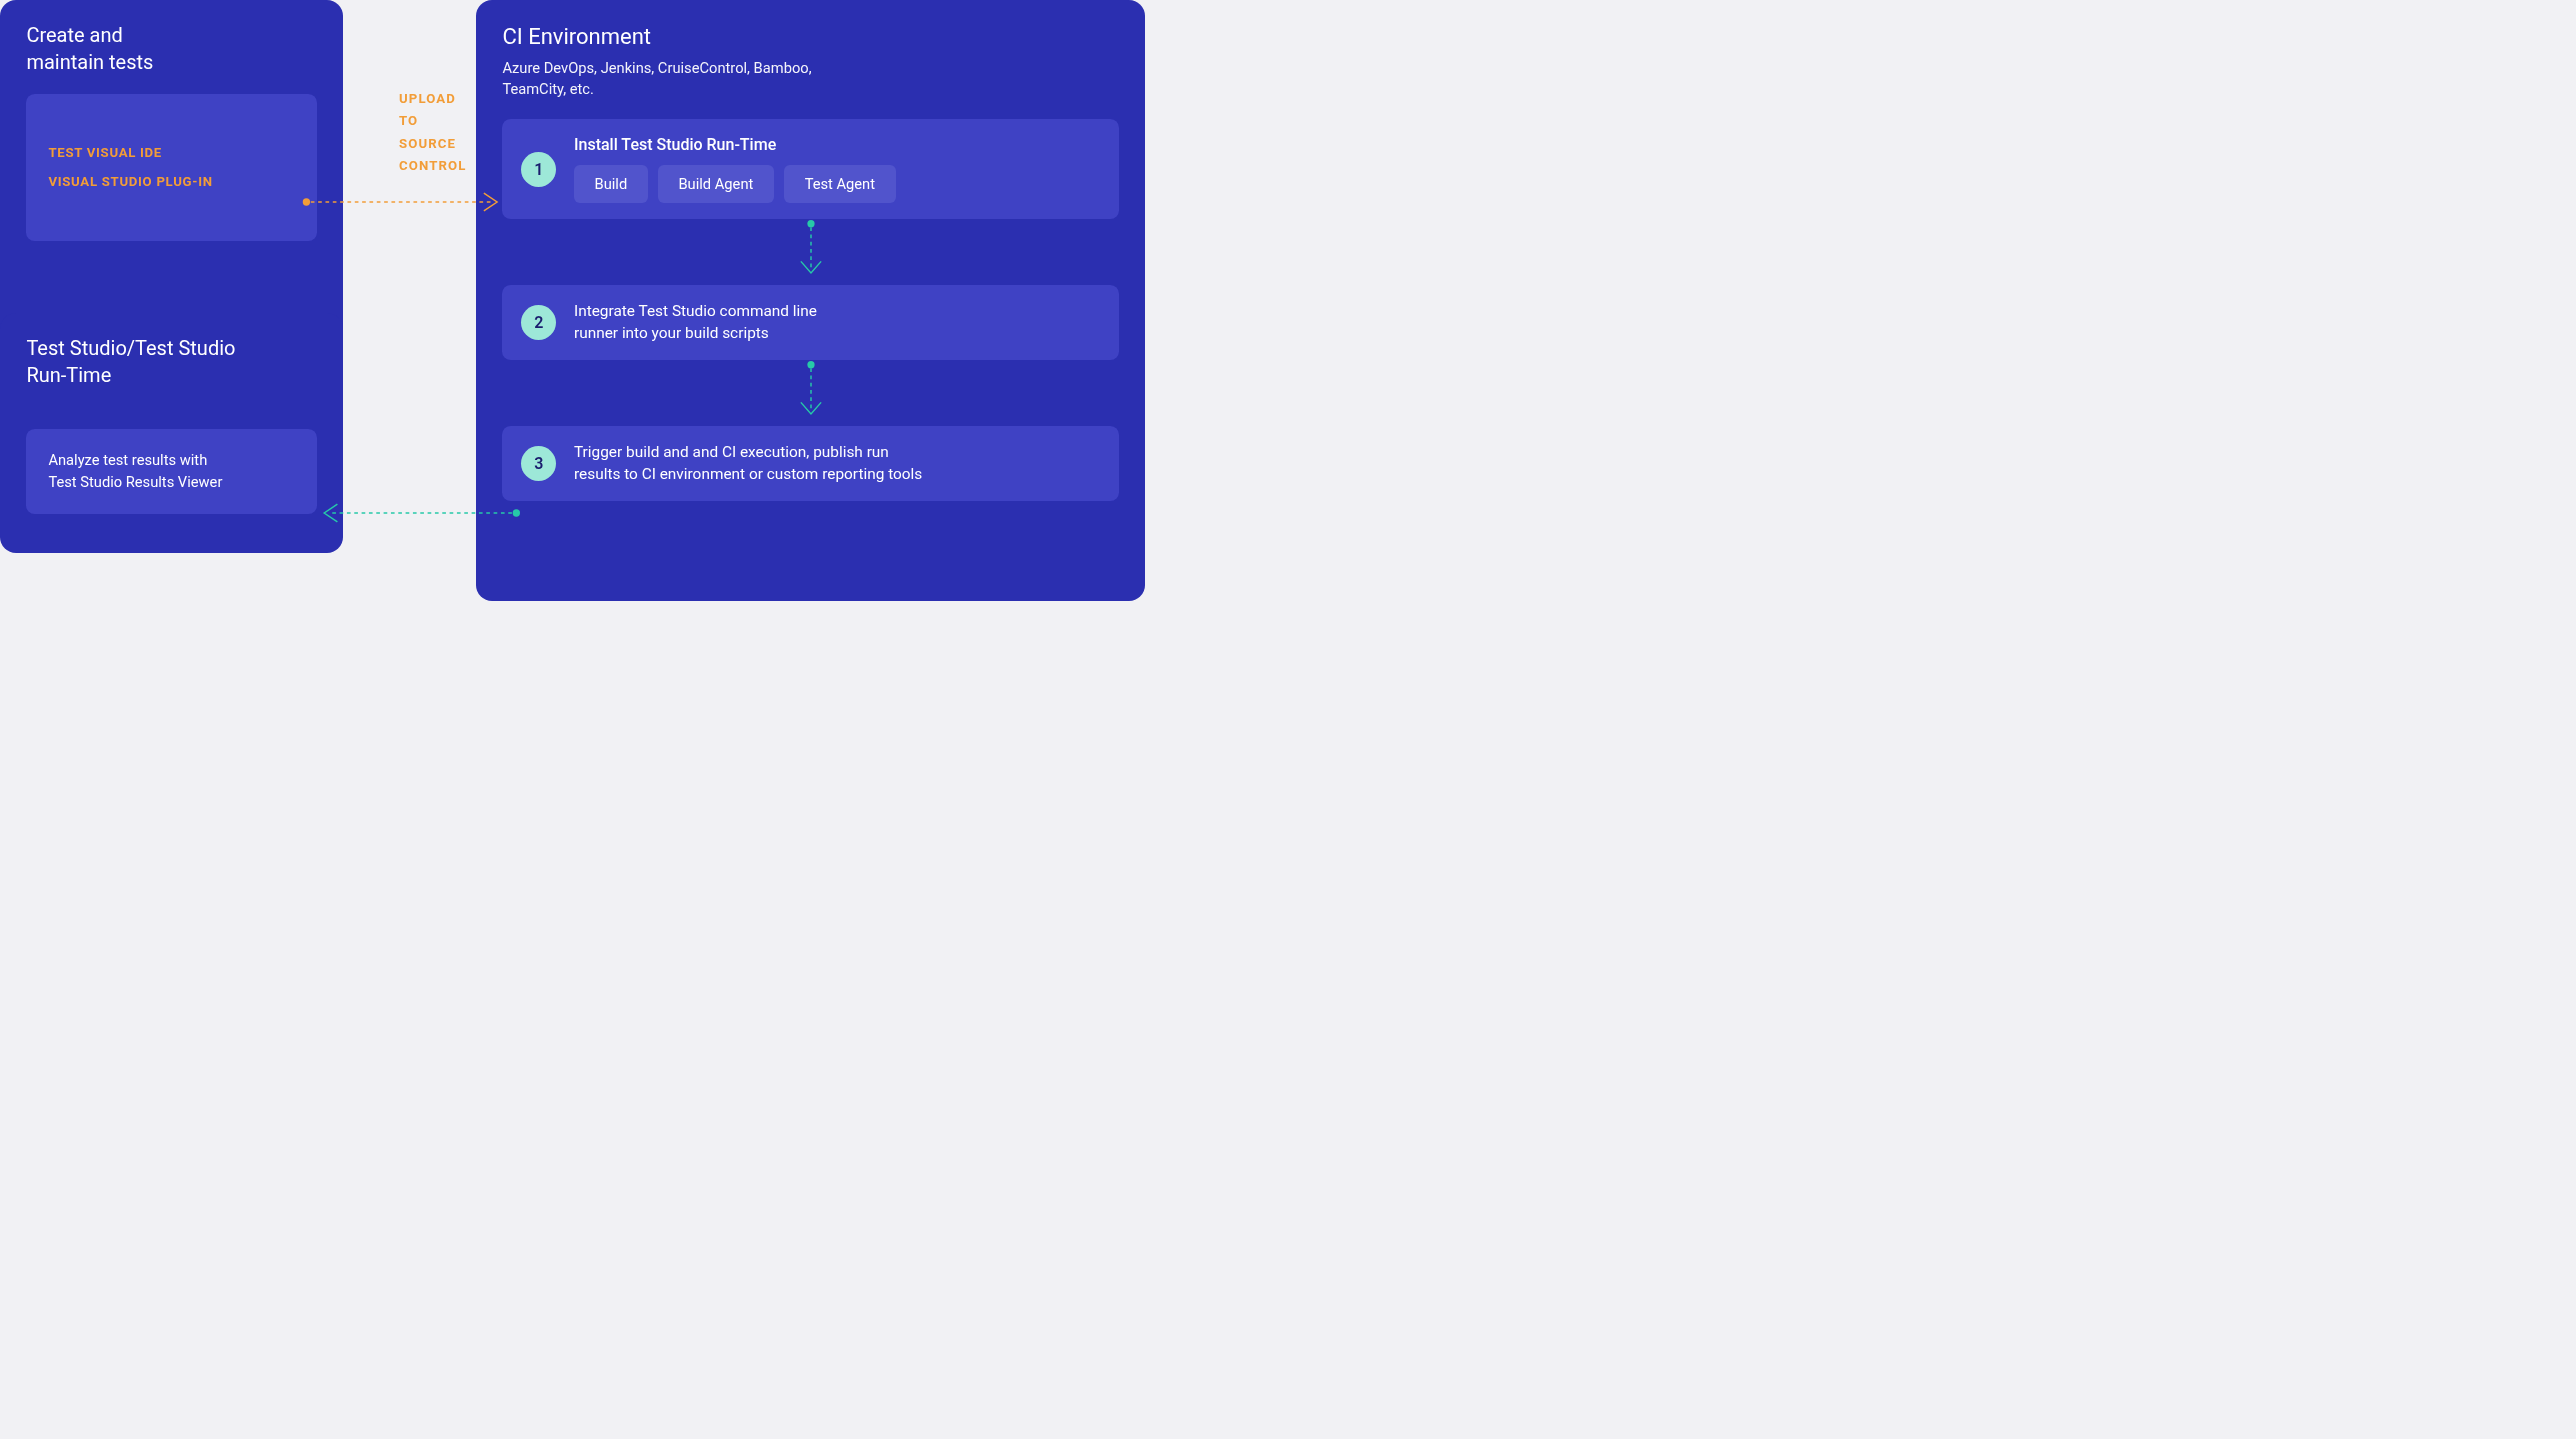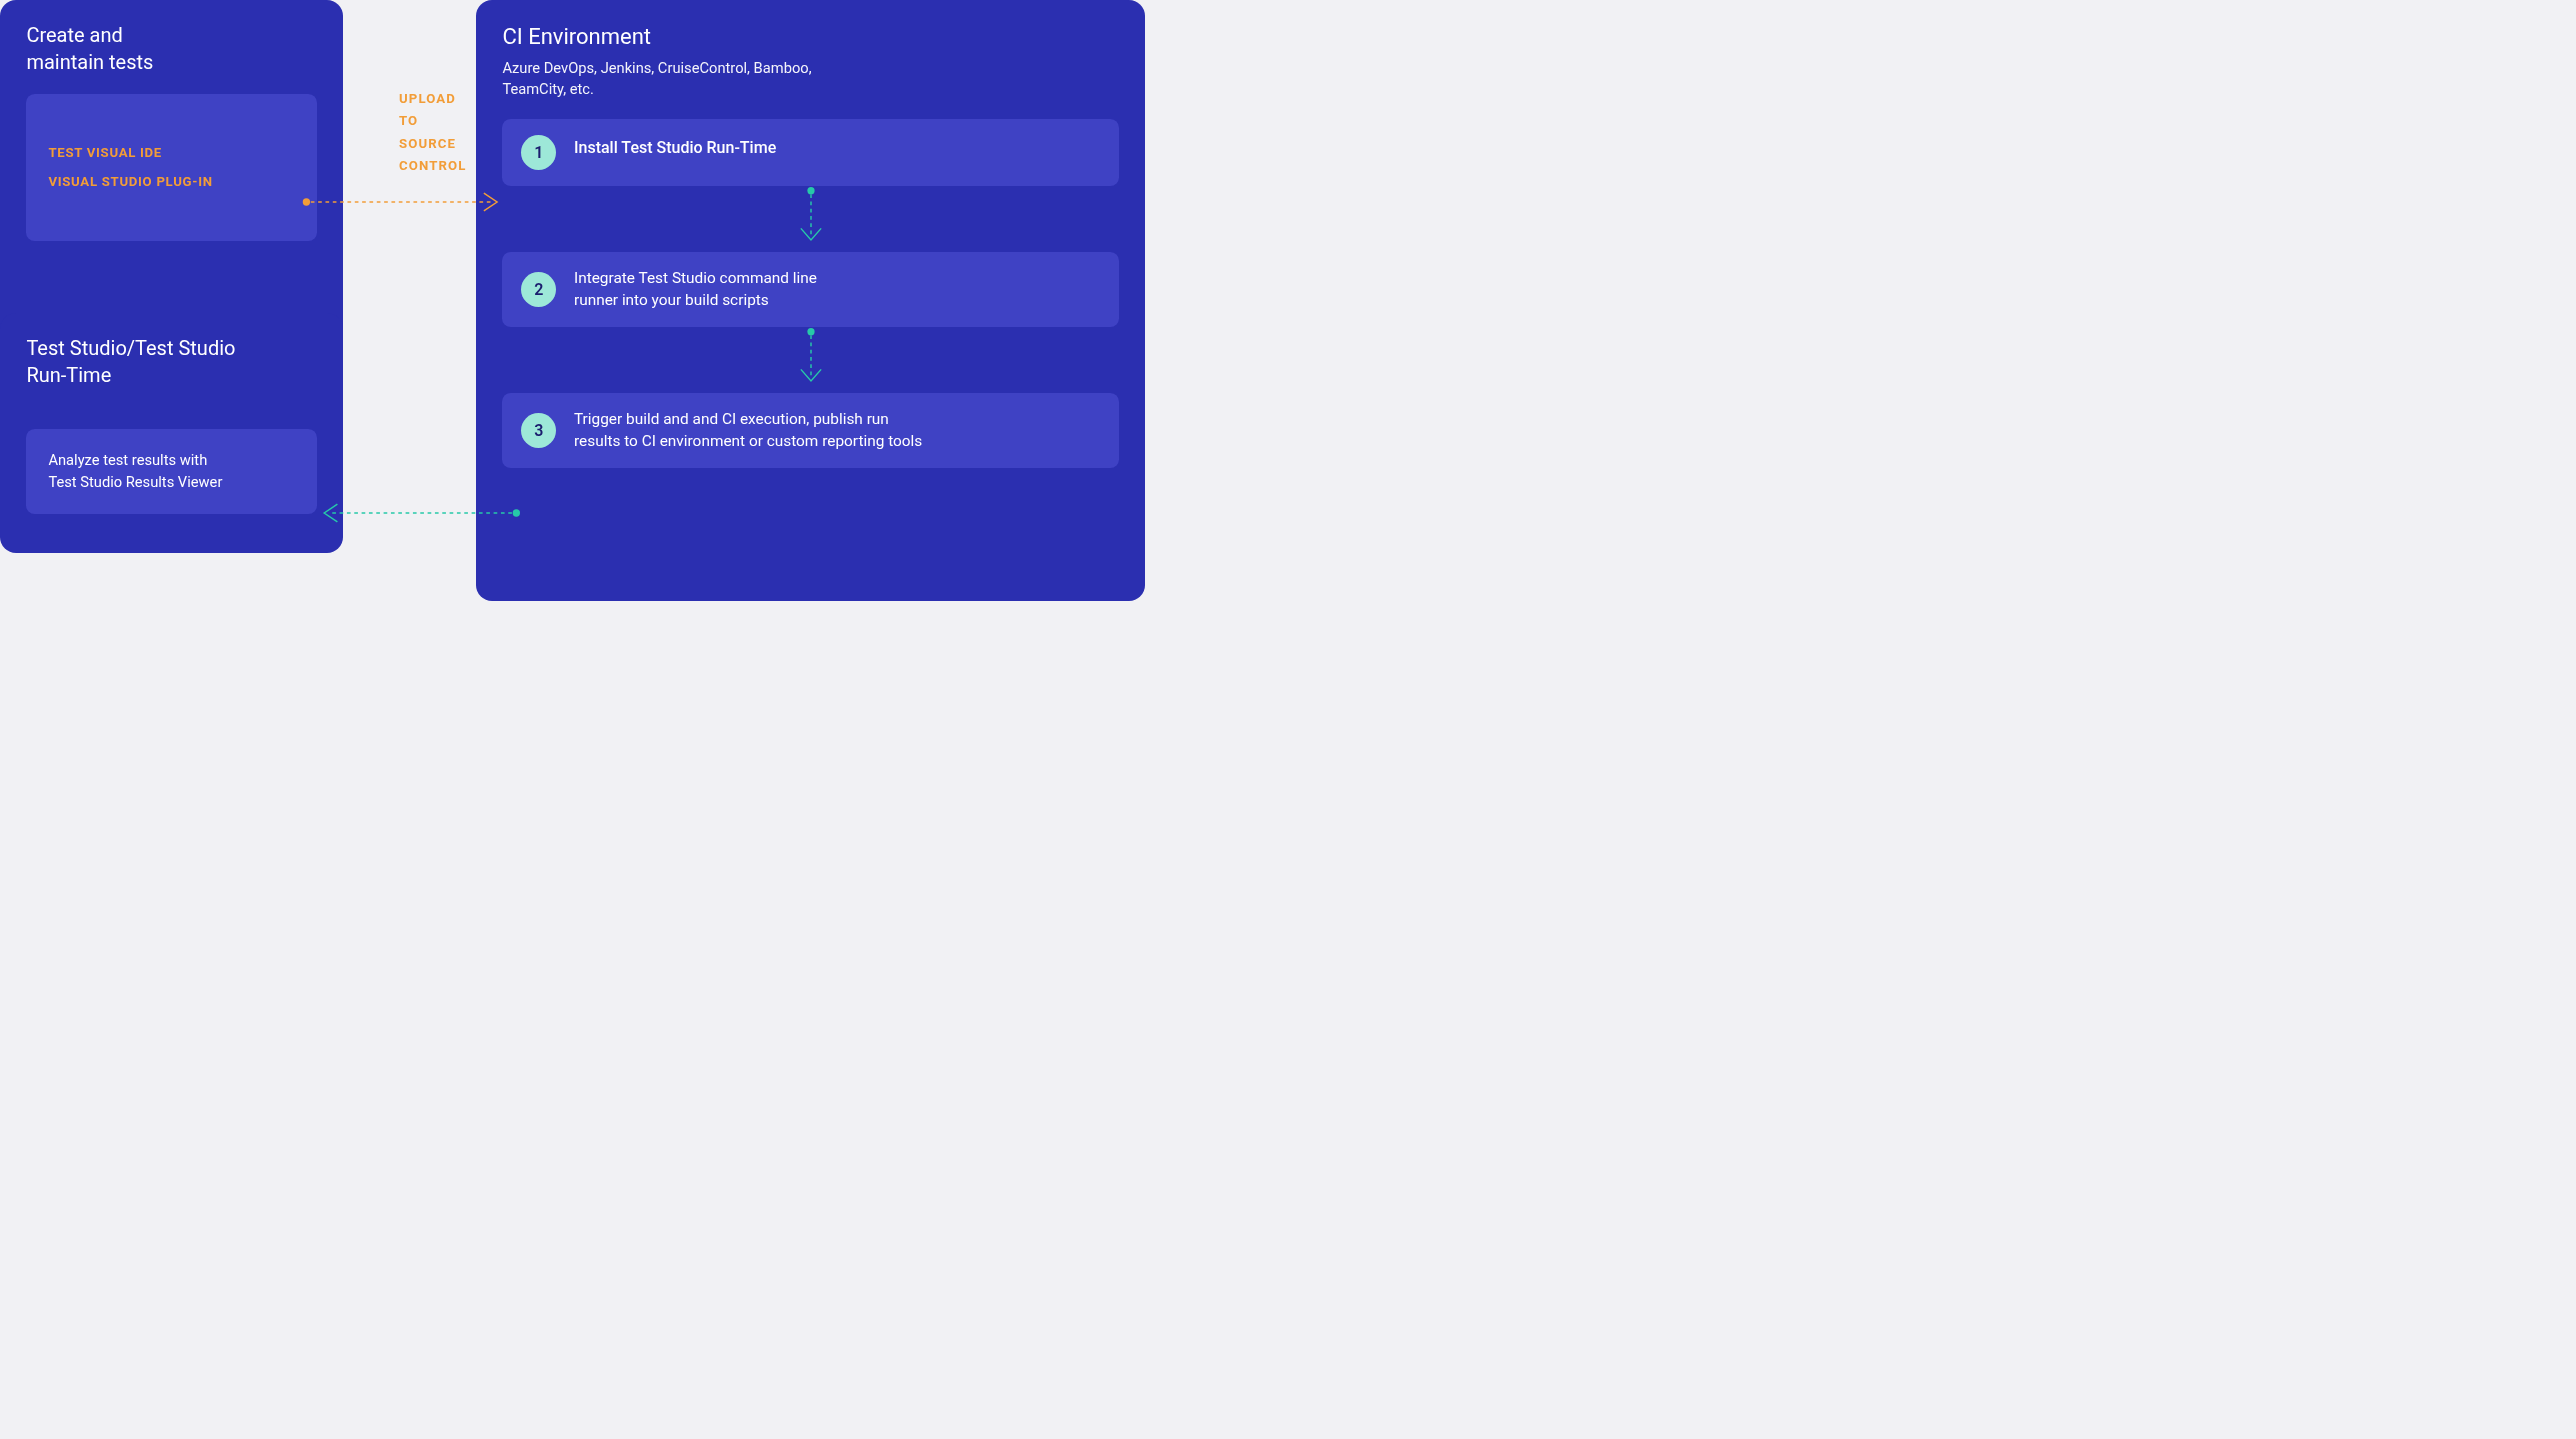--- a/index.html
+++ b/index.html
@@ -123,20 +123,25 @@
 
 <div class="panel ci-panel" style="left:476px; top:0; width:669px; height:601px;">
   <div class="panel-title">CI Environment</div>
   <div class="subtitle">Azure DevOps, Jenkins, CruiseControl, Bamboo,<br>TeamCity, etc.</div>
 
   
   <div class="step-box">
     <div class="step-num">1</div>
     <div class="step-content">
       <div class="step-title">Install Test Studio Run-Time</div>
+      <div class="pill-row">
+        <div class="pill">Build</div>
+        <div class="pill">Build Agent</div>
+        <div class="pill">Test Agent</div>
+      </div>
     </div>
   </div>
 
   
   <svg class="arrow" width="29" height="63" style="position:relative; left:50%; transform:translateX(-50%);" viewBox="0 0 40 86">
     <circle cx="20" cy="6" r="5" fill="#27c9a8"></circle>
     <line x1="20" y1="11" x2="20" y2="68" stroke="#27c9a8" stroke-width="2" stroke-dasharray="5,5"></line>
     <polyline points="6,58 20,74 34,58" fill="none" stroke="#27c9a8" stroke-width="2"></polyline>
   </svg>
 

